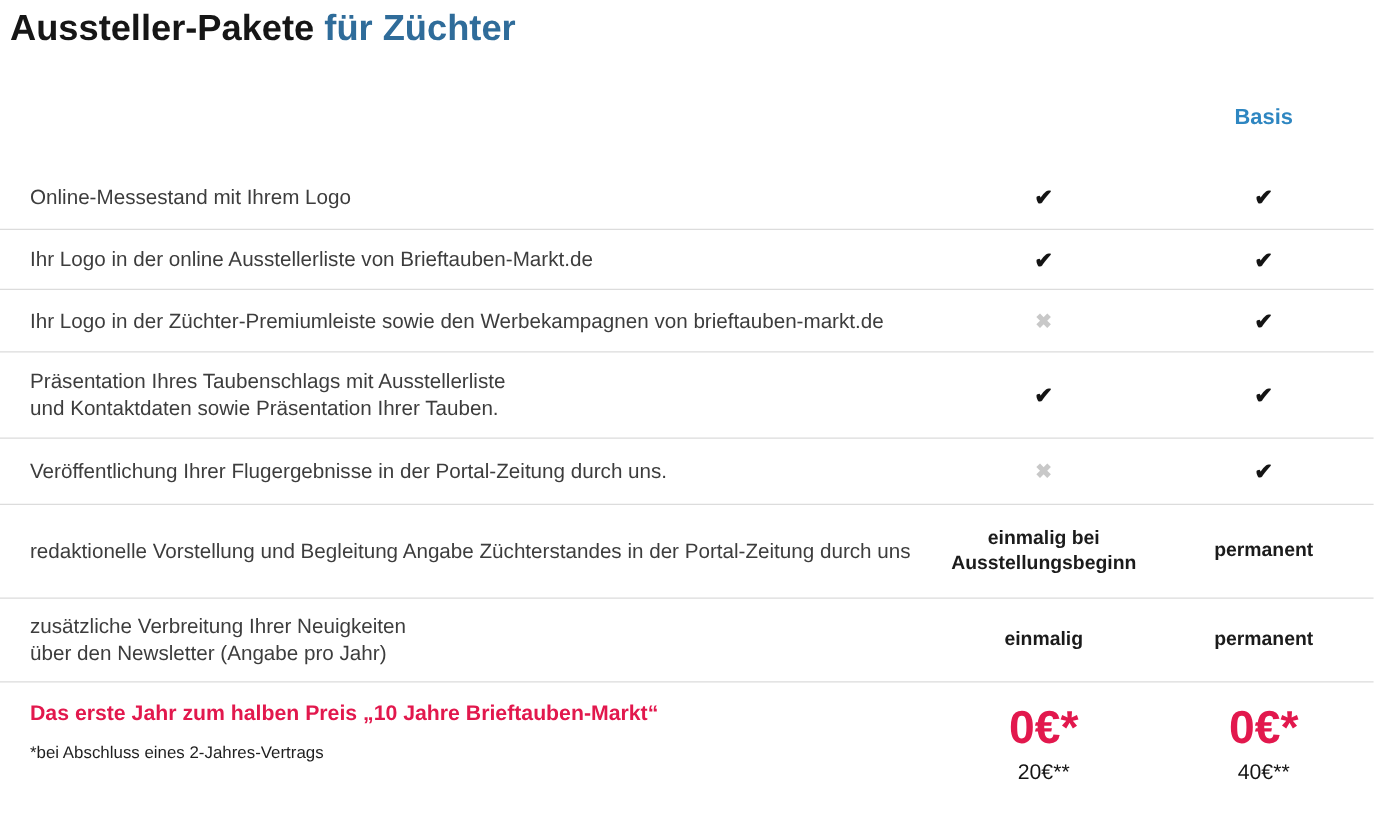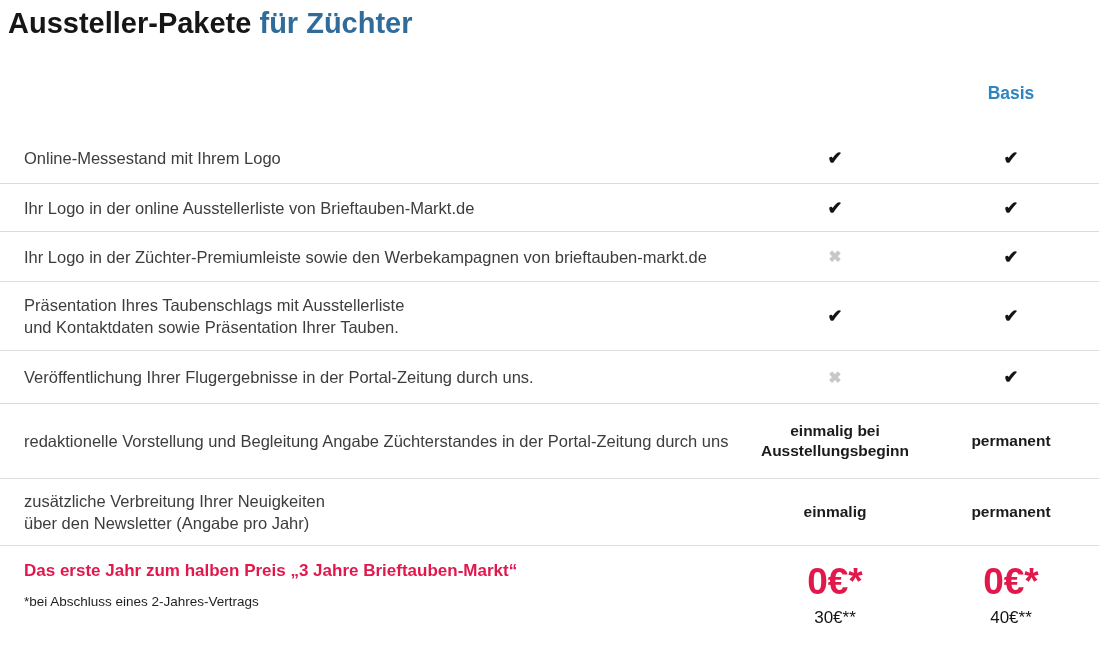--- a/index.html
+++ b/index.html
@@ -129,26 +129,26 @@
           <div>einmalig</div>
         </div>
         <div class="cell value text-value">
           <div>permanent</div>
         </div>
       </div>
     </div>
 
   <div class="grid-row footer-row">
     <div class="cell feature">
-      <div class="offer-headline">Das erste Jahr zum halben Preis „3 Jahre Brieftauben-Markt“</div>
+      <div class="offer-headline">Das erste Jahr zum halben Preis „10 Jahre Brieftauben-Markt“</div>
       <div class="footnote">*bei Abschluss eines 2-Jahres-Vertrags</div>
     </div>
     <div class="cell value price-cell">
       <div class="price">0€*</div>
-      <div class="monthly">30€**</div>
+      <div class="monthly">20€**</div>
     </div>
     <div class="cell value price-cell">
       <div class="price">0€*</div>
       <div class="monthly">40€**</div>
     </div>
   </div>
 
 </div>
 
 </body></html>

